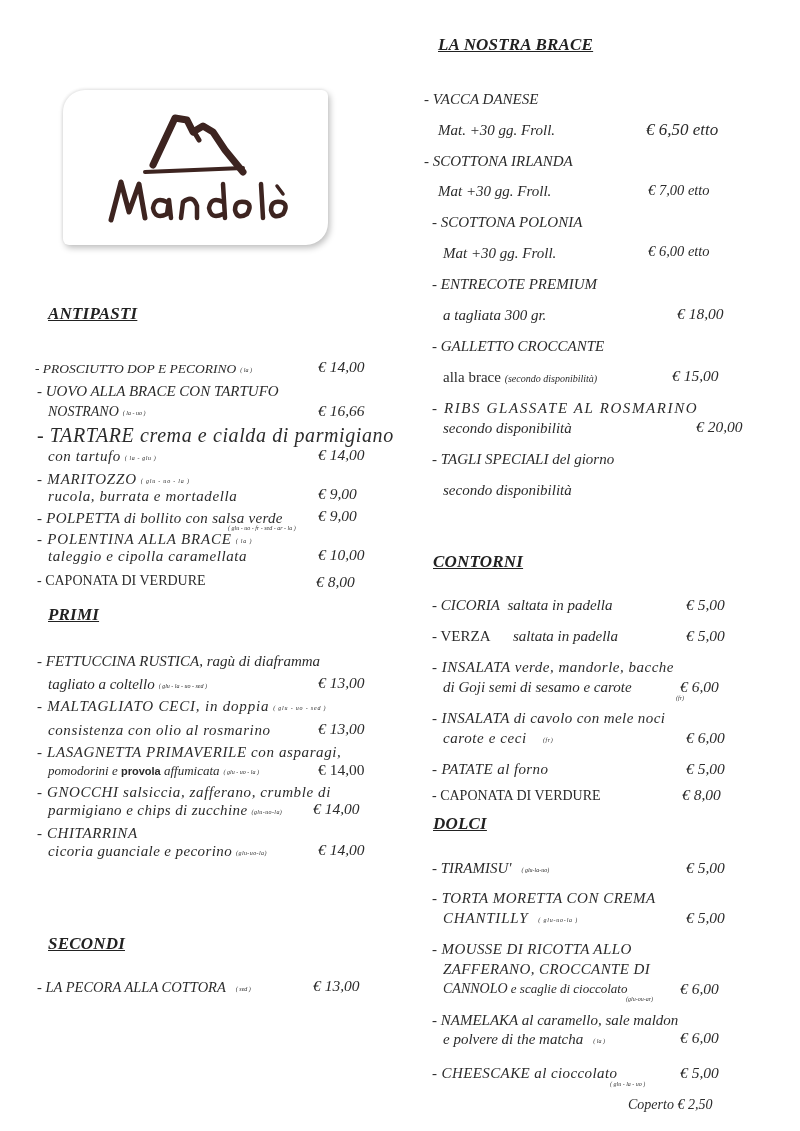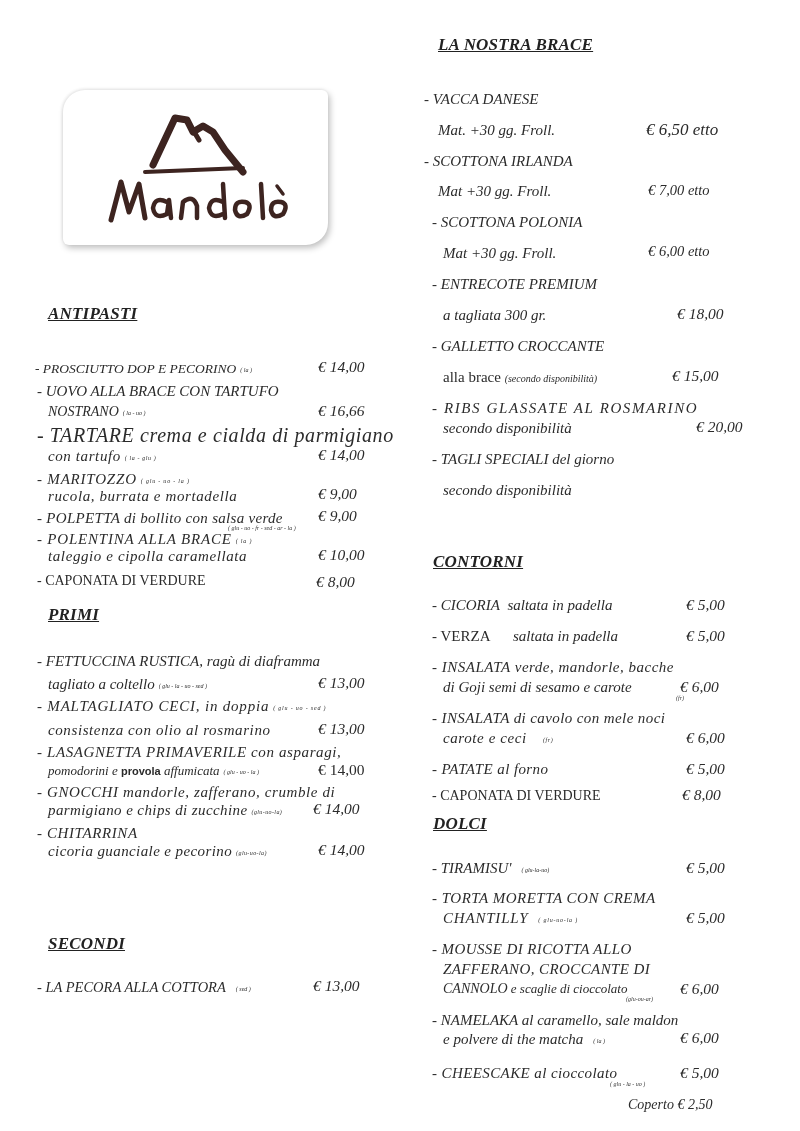--- a/index.html
+++ b/index.html
@@ -109,21 +109,21 @@
   <div class="item" style="left:37px;top:697px;letter-spacing:0.8px;"><span>-  MALTAGLIATO CECI, in doppia</span><span class="allergen">( glu - uo - sed )</span></div>
   <div class="item" style="left:48px;top:721px;letter-spacing:0.6px;">consistenza con olio al rosmarino</div>
   <div class="price" style="left:318px;top:720px;">€ 13,00</div>
 </div>
 <div>
   <div class="item" style="left:37px;top:743px;letter-spacing:0.6px;">-  LASAGNETTA PRIMAVERILE con asparagi,</div>
   <div class="item" style="left:48px;top:762px;font-size:13px;"><span>pomodorini e </span><b class="upright" style="font-size:11px;font-family:'Liberation Sans',sans-serif;">provola</b><span> affumicata</span><span class="allergen">( glu - uo - la )</span></div>
   <div class="price" style="left:318px;top:761px;font-style:normal;">€ 14,00</div>
 </div>
 <div>
-  <div class="item" style="left:37px;top:783px;letter-spacing:0.6px;">- GNOCCHI    mandorle, zafferano, crumble di</div>
+  <div class="item" style="left:37px;top:783px;letter-spacing:0.6px;">- GNOCCHI    salsiccia, zafferano, crumble di</div>
   <div class="item" style="left:48px;top:801px;letter-spacing:0.4px;"><span>parmigiano e chips di zucchine</span><span class="allergen">(glu-uo-la)</span></div>
   <div class="price" style="left:313px;top:800px;">€ 14,00</div>
 </div>
 <div>
   <div class="item" style="left:37px;top:824px;letter-spacing:0.6px;">- CHITARRINA</div>
   <div class="item" style="left:48px;top:842px;letter-spacing:0.4px;"><span>cicoria guanciale e pecorino</span><span class="allergen">(glu-uo-la)</span></div>
   <div class="price" style="left:318px;top:841px;">€ 14,00</div>
 </div>
 
 <div class="heading" style="left:48px;top:934px;">SECONDI</div>

